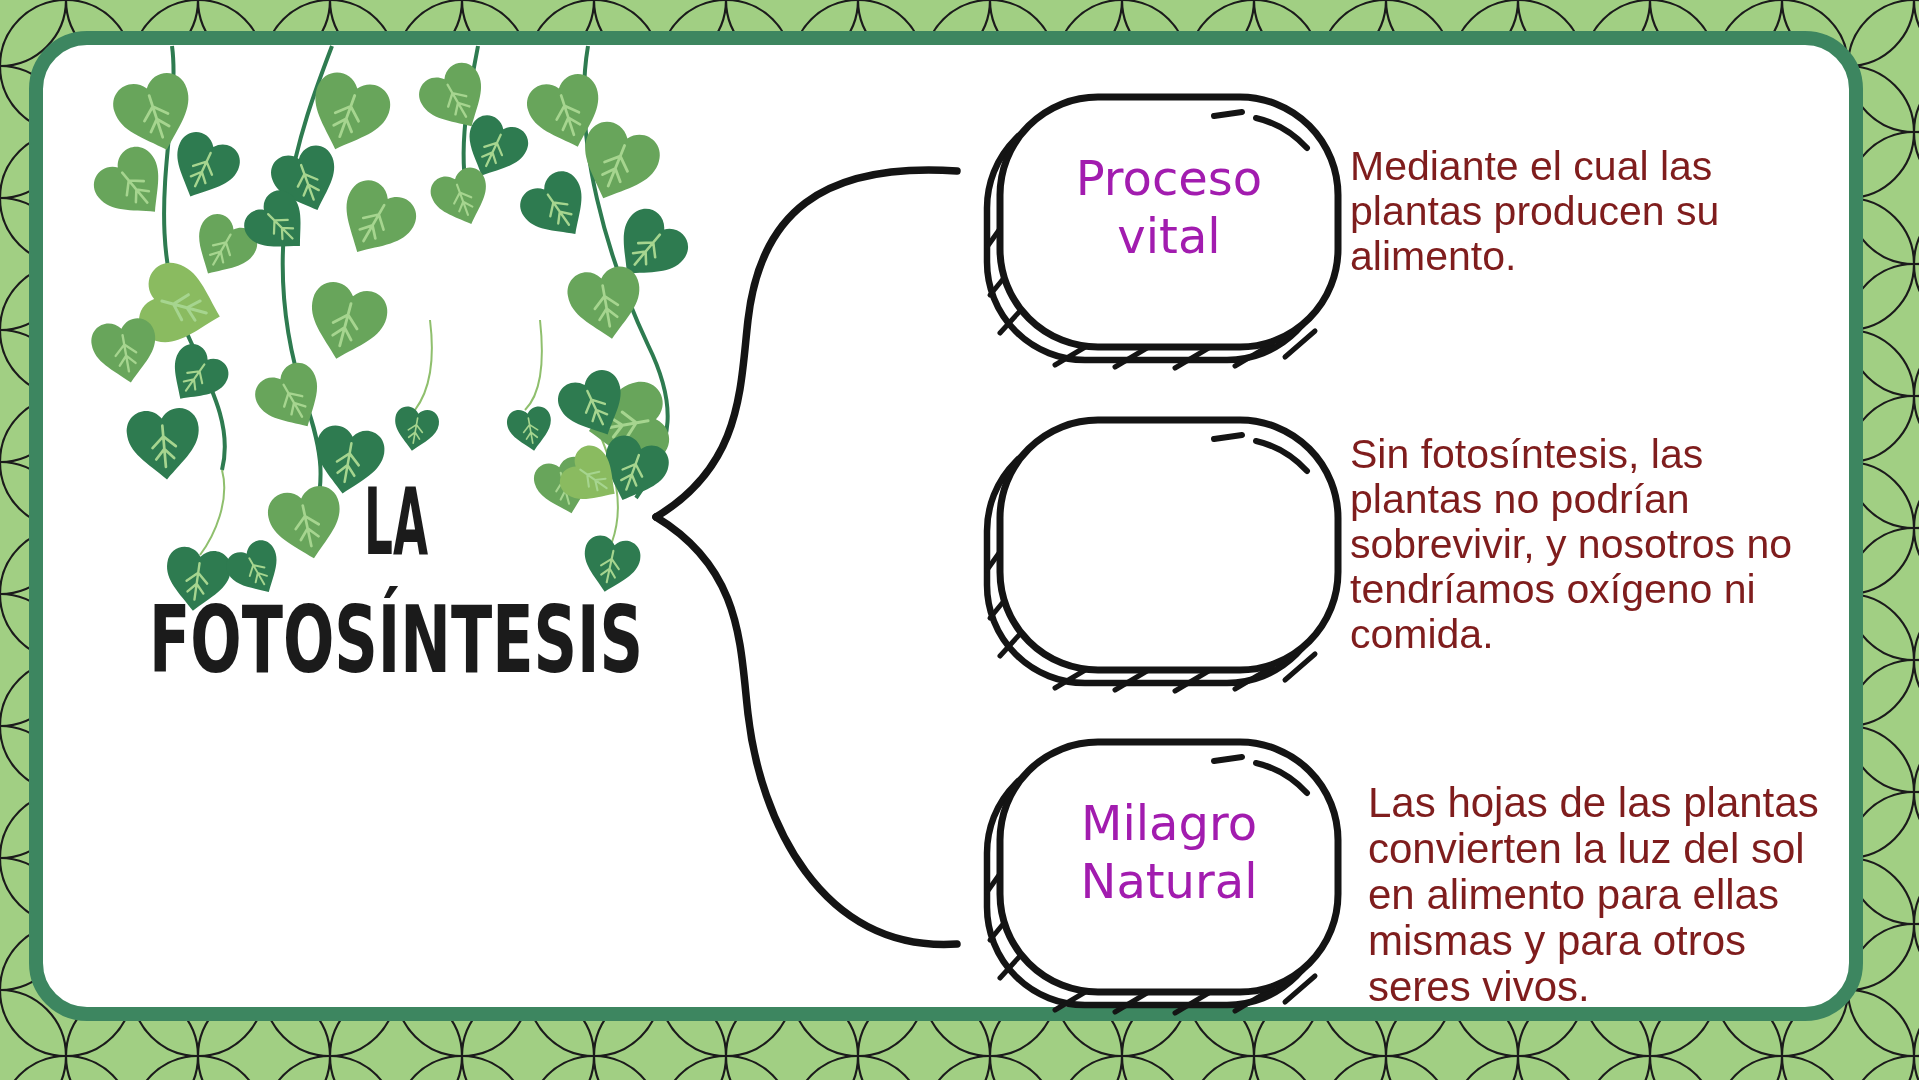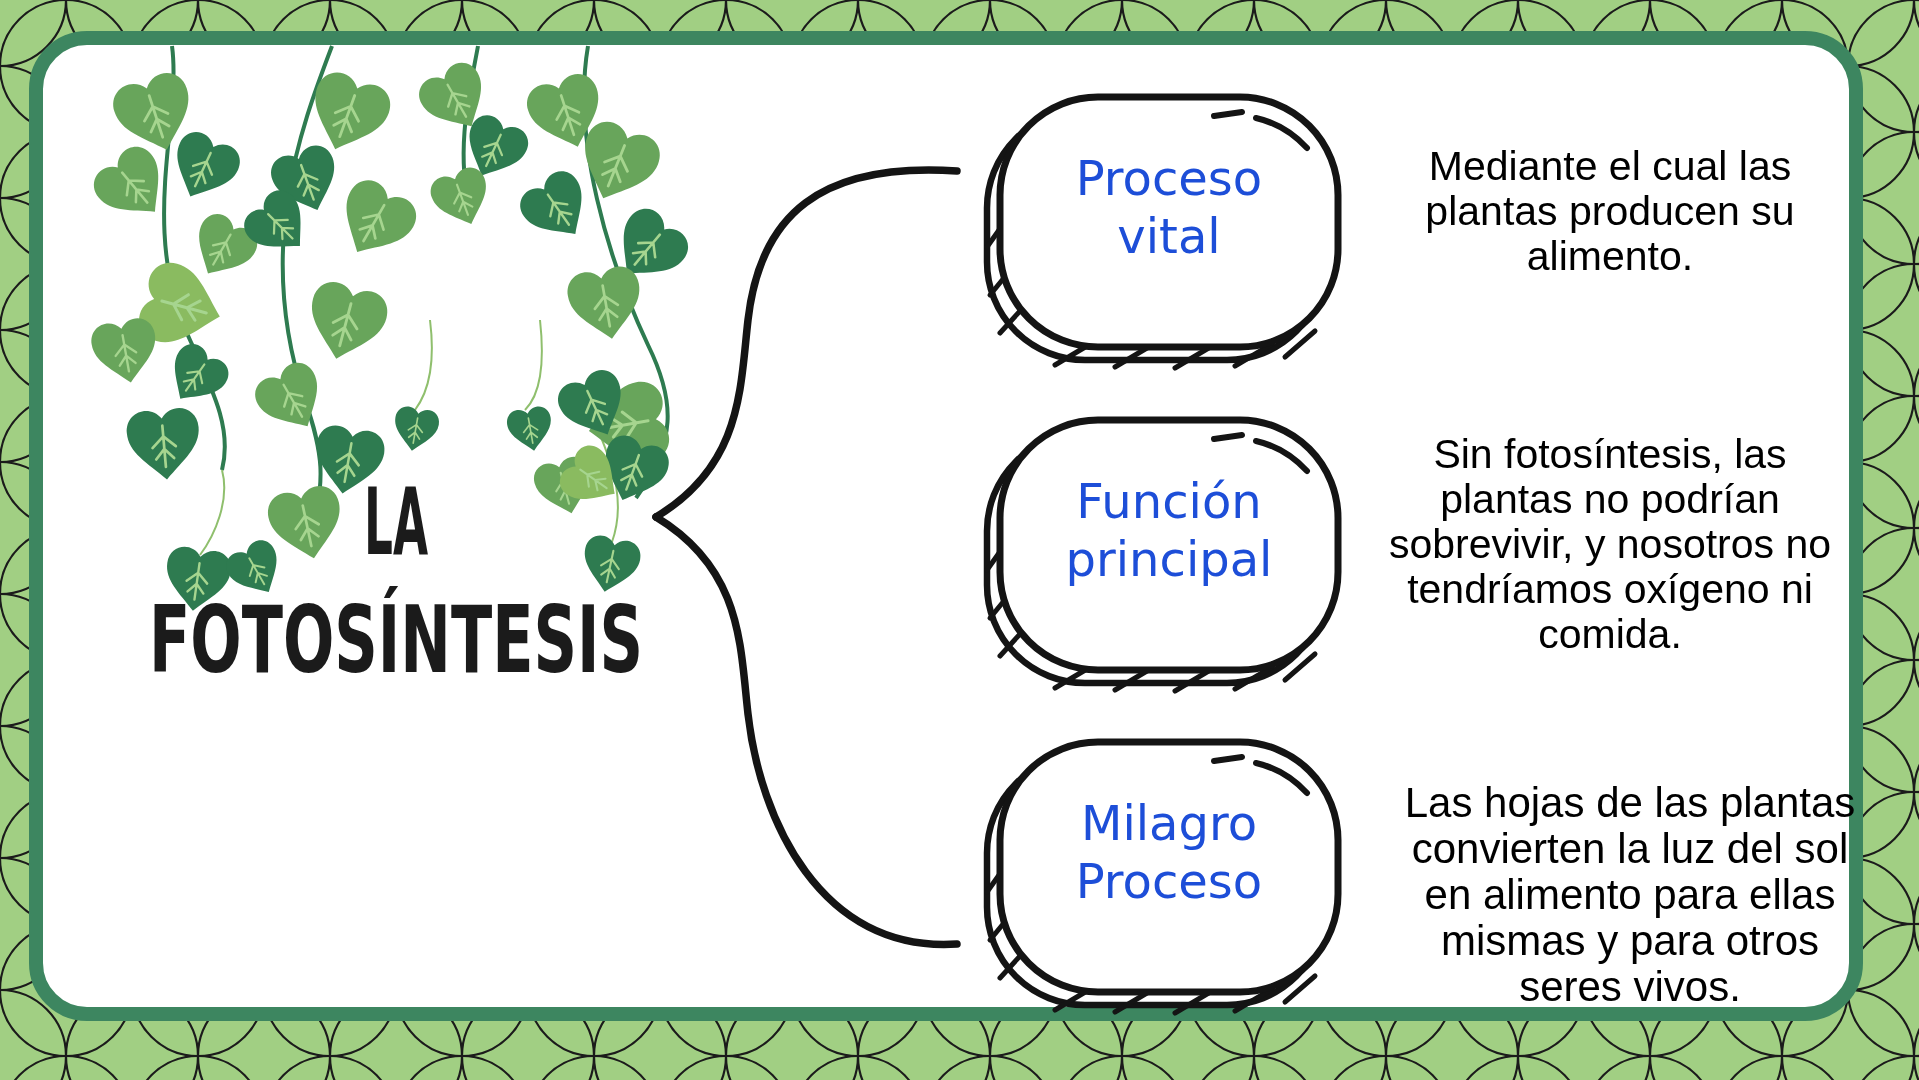--- a/index.html
+++ b/index.html
@@ -11,25 +11,25 @@
   .card{
     position:absolute;left:29px;top:31px;width:1834px;height:990px;
     background:#ffffff;border:14px solid #3d8660;border-radius:58px;
     box-sizing:border-box;
   }
   .bubble-label{
     position:absolute;left:1000px;width:338px;height:250px;
     display:flex;align-items:center;justify-content:center;
     padding-bottom:30px;box-sizing:border-box;
     font-family:"DejaVu Sans", sans-serif;
-    font-size:48px;line-height:58px;font-weight:500;color:#1d4ed8;
+    font-size:48px;line-height:58px;font-weight:500;color:#a21caf;
     text-align:center;white-space:pre-line;
   }
   .desc{
-    position:absolute;color:#000000;text-align:center;
+    position:absolute;color:#7f1d1d;text-align:left;
     font-size:41px;line-height:45px;white-space:pre-line;
     font-family:"Liberation Sans", sans-serif;
   }
   #desc-1{left:1350px;top:144px;width:520px;}
   #desc-2{left:1350px;top:432px;width:520px;}
   #desc-3{left:1368px;top:780px;width:524px;font-size:42px;line-height:46px;}
   .title-svg-text{font-family:"DejaVu Sans", sans-serif;font-weight:700;fill:#1b1b1b;}
 </style>
 </head>
 <body>
@@ -144,24 +144,22 @@
       <path d="M 656 517 C 742 569, 740 644, 748 714 C 760 819, 820 953, 957 944"></path>
     </g>
 
     <use href="#bubbleShape" transform="translate(1000,97)"></use>
     <use href="#bubbleShape" transform="translate(1000,420)"></use>
     <use href="#bubbleShape" transform="translate(1000,742)"></use>
   </svg>
 
   <div class="bubble-label" style="top:97px">Proceso
 vital</div>
-  <div class="bubble-label" style="top:420px">Función
-principal</div>
   <div class="bubble-label" style="top:742px">Milagro
-Proceso</div>
+Natural</div>
 
   <div class="desc" id="desc-1">Mediante el cual las
 plantas producen su
 alimento.</div>
   <div class="desc" id="desc-3">Las hojas de las plantas
 convierten la luz del sol
 en alimento para ellas
 mismas y para otros
 seres vivos.</div>
   <div class="desc" id="desc-2">Sin fotosíntesis, las

